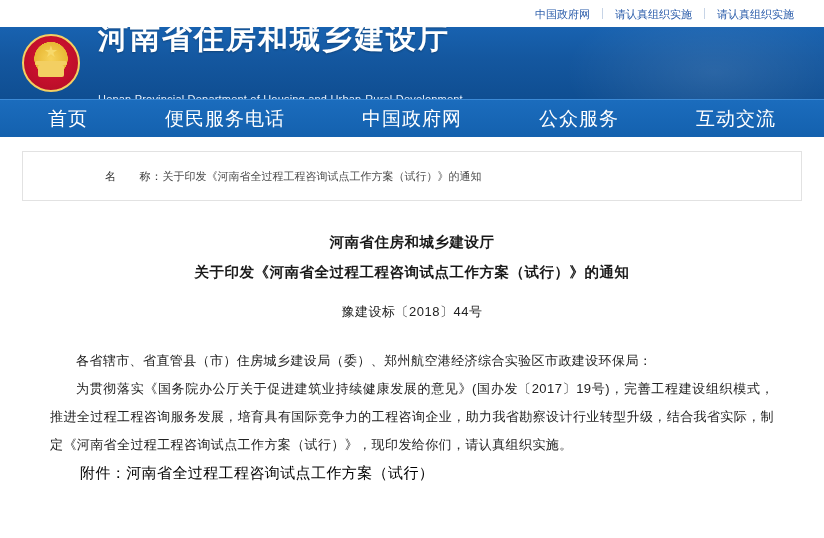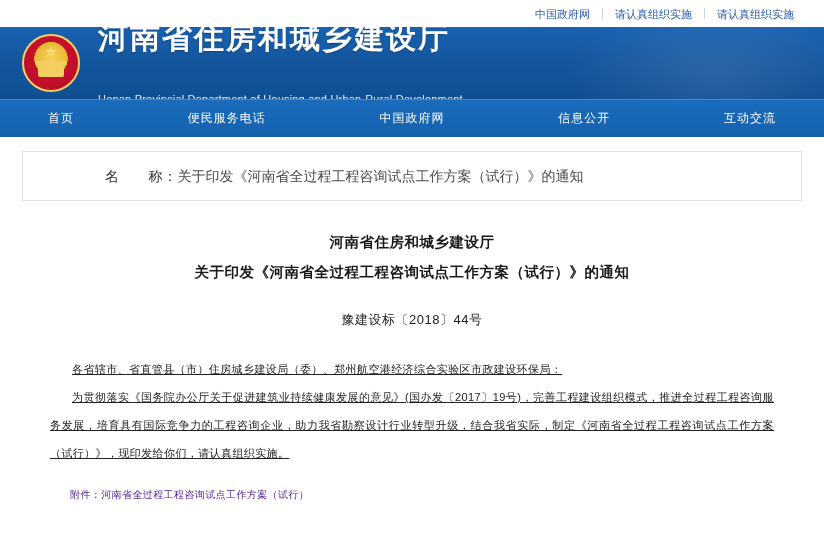--- a/index.html
+++ b/index.html
@@ -123,21 +123,21 @@
     background: linear-gradient(to bottom, #1b6cbd 0%, #1461ae 100%);
     border-top: 1px solid #3c8ad6;
     display: flex;
     align-items: stretch;
     justify-content: space-between;
     padding: 0 34px;
     box-sizing: border-box;
   }
   .nav-item {
     color: #ffffff;
-    font-size: 12px;
+    font-size: 19px;
     display: flex;
     align-items: center;
     padding: 0 14px;
     letter-spacing: 1px;
     white-space: nowrap;
   }
 
   
   .page {
     padding: 14px 22px 0 22px;
@@ -154,21 +154,21 @@
   }
   .meta-left {
     flex: 1 1 auto;
     padding-left: 82px;
   }
   .meta-right {
     flex: 0 0 235px;
     padding-left: 8px;
   }
   .meta-row {
-    font-size: 14px;
+    font-size: 11px;
     color: #444;
     line-height: 24px;
     white-space: nowrap;
     overflow: hidden;
   }
   .meta-label {
     color: #333;
     letter-spacing: 0.5px;
   }
   .meta-value {
@@ -184,41 +184,39 @@
     font-size: 14.5px;
     font-weight: bold;
     color: #1a1a1a;
     line-height: 30px;
     letter-spacing: 0.5px;
   }
   .doc-number {
     text-align: center;
     font-size: 13px;
     color: #222;
-    margin-top: 24px;
+    margin-top: 16px;
     letter-spacing: 0.5px;
   }
   .doc-body {
     margin-top: 26px;
   }
   .doc-p {
-    font-size: 11px;
+    font-size: 13px;
     color: #222;
     line-height: 28px;
     text-align: justify;
     text-indent: 2em;
     letter-spacing: 0.4px;
-    text-decoration: underline;
   }
   .doc-attach {
-    font-size: 10px;
-    color: #4c1d95;
+    font-size: 15px;
+    color: #000000;
     line-height: 28px;
     text-indent: 2em;
-    margin-top: 14px;
     letter-spacing: 0.4px;
   }
 </style>
 </head>
 <body>
 
 <div class="topbar">
   <a href="#">中国政府网</a>
   <span class="sep"></span>
   <a href="#">请认真组织实施</a>
@@ -234,21 +232,21 @@
   <div class="titles">
     <div class="title-cn">河南省住房和城乡建设厅</div>
     <div class="title-en">Henan Provincial Department of Housing and Urban-Rural Development</div>
   </div>
 </div>
 
 <div class="nav">
   <div class="nav-item">首页</div>
   <div class="nav-item">便民服务电话</div>
   <div class="nav-item">中国政府网</div>
-  <div class="nav-item">信息公开</div>
+  <div class="nav-item">公众服务</div>
   <div class="nav-item">互动交流</div>
 </div>
 
 <div class="page">
 
   <div class="meta-box">
     <div class="meta-left">
       <div class="meta-row">
         <span class="meta-label">名　　称：</span><span class="meta-value">关于印发《河南省全过程工程咨询试点工作方案（试行）》的通知</span>
       </div>

